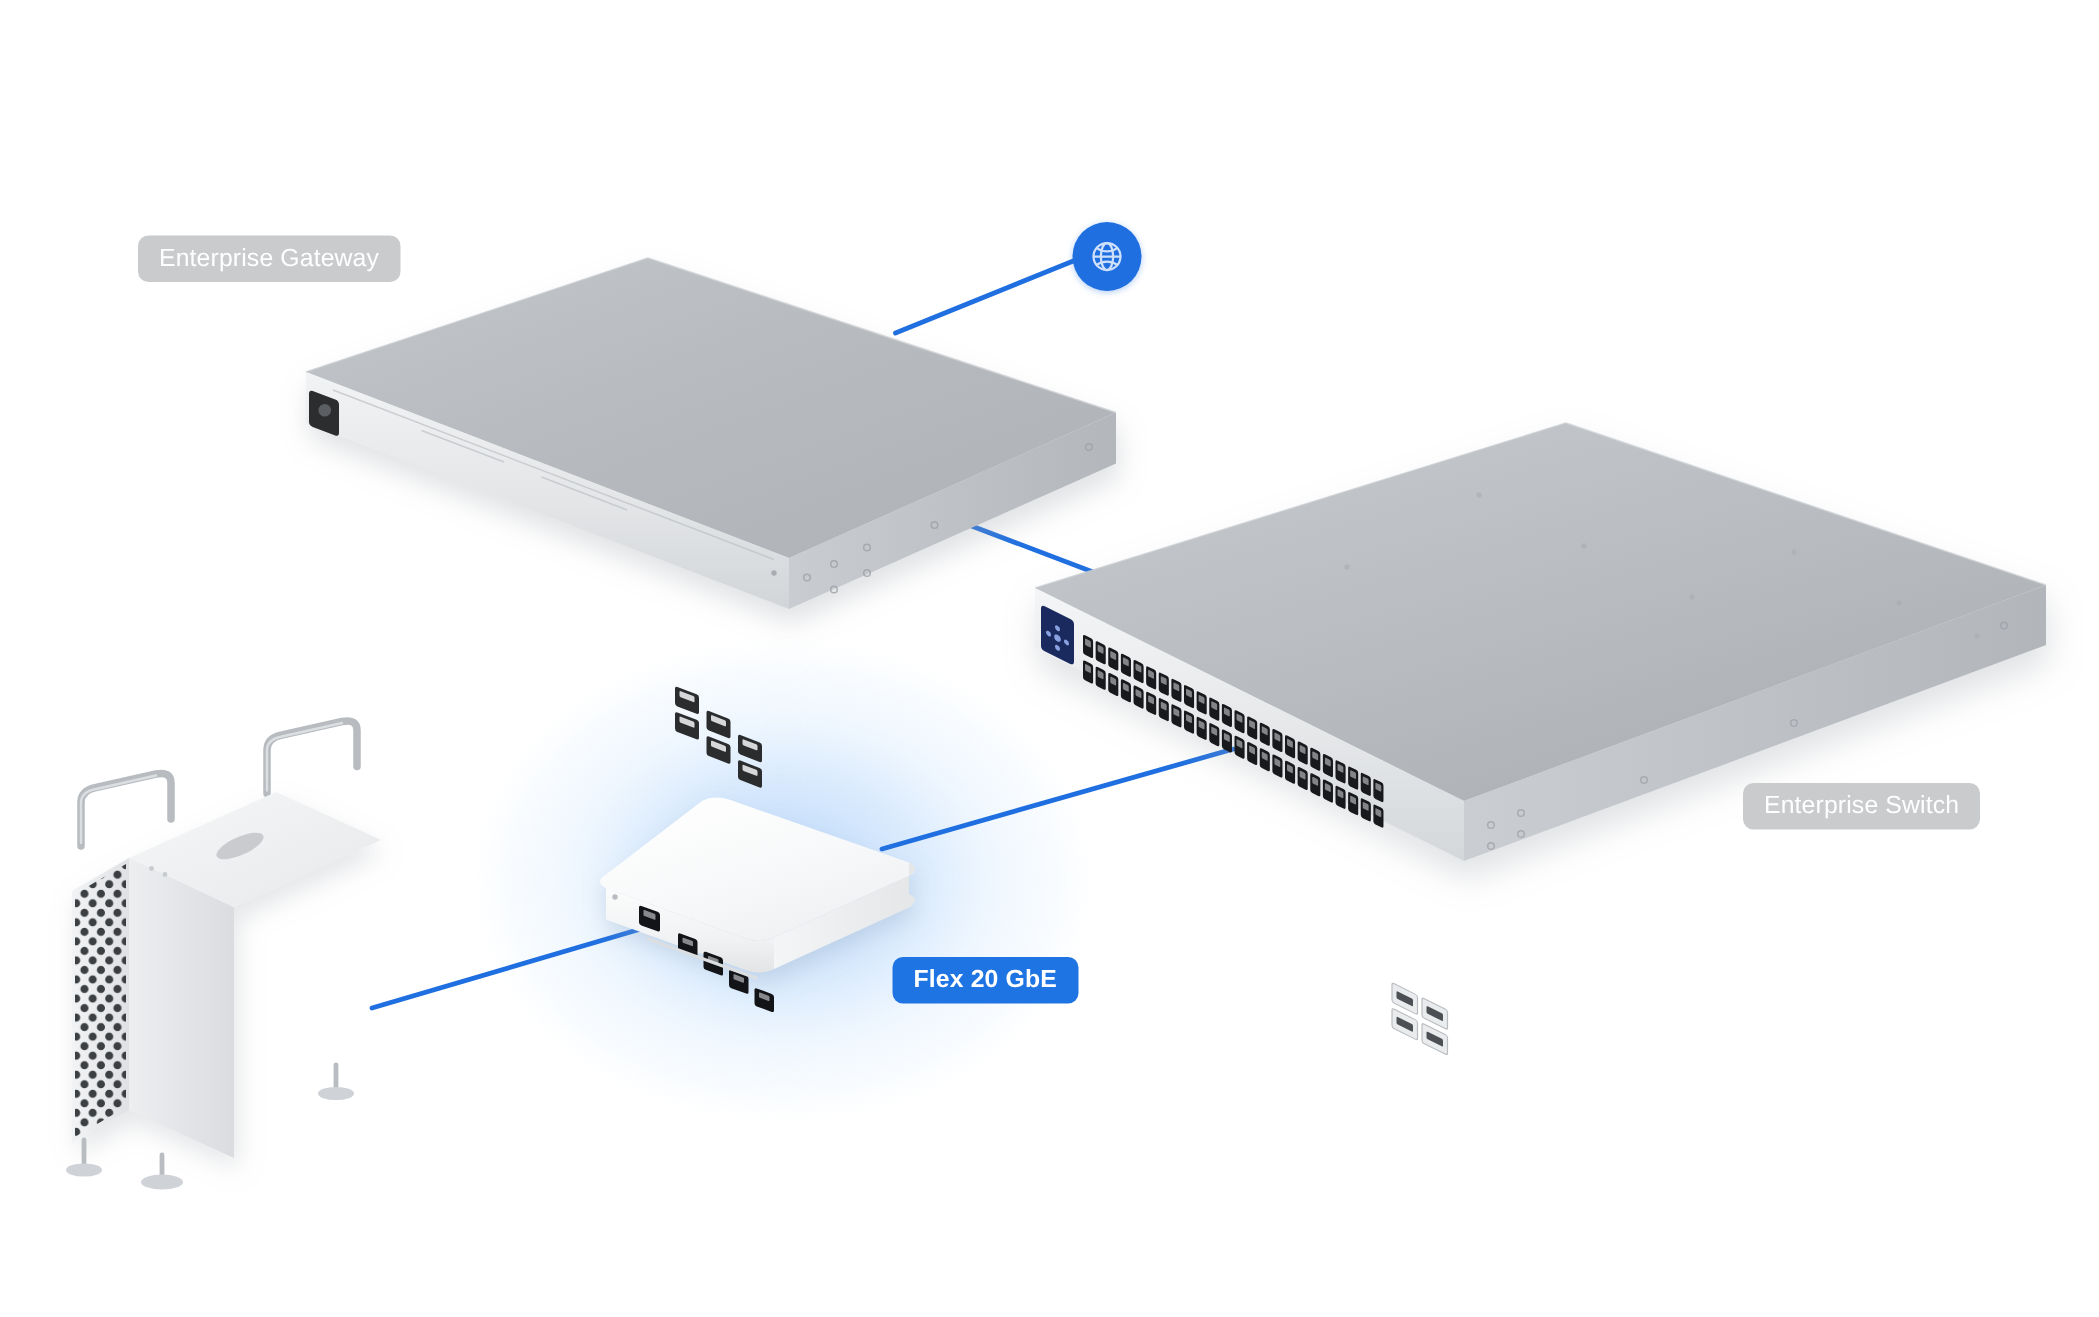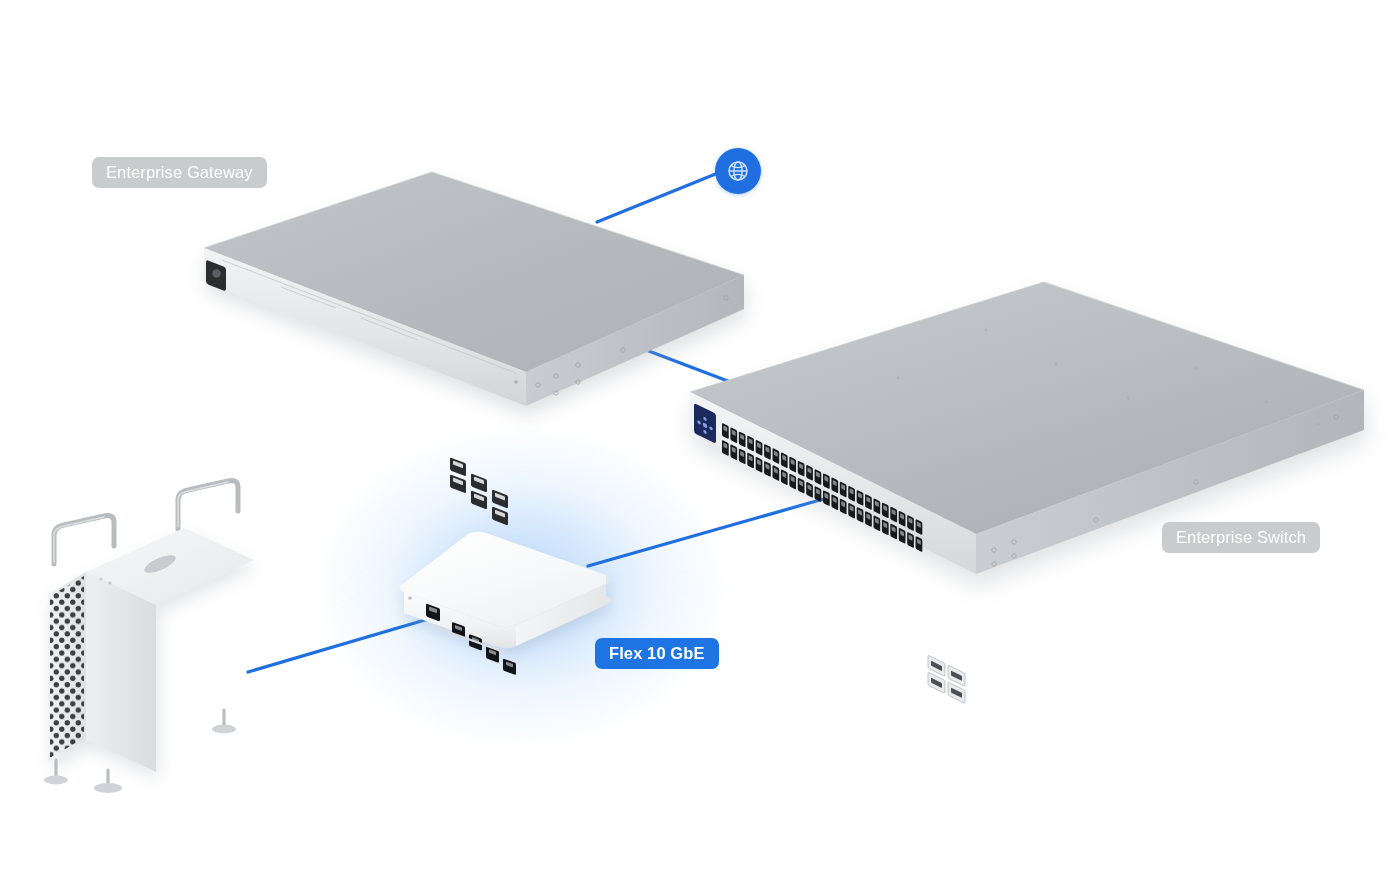--- a/index.html
+++ b/index.html
@@ -508,15 +508,15 @@
         <ellipse cx="82" cy="316" rx="14" ry="5" fill="#cfd2d6"></ellipse>
         <ellipse cx="198" cy="257" rx="12" ry="4.4" fill="#cfd2d6"></ellipse>
       </g>
 
       <polygon points="130,133 228,88 228,250 130,300" fill="#e9ebed" opacity="0"></polygon>
     </svg>
   </div>
 
   <div class="label muted" id="label-gateway">Enterprise Gateway</div>
   <div class="label muted" id="label-switch">Enterprise Switch</div>
-  <div class="label active" id="label-flex">Flex 10 GbE</div>
+  <div class="label active" id="label-flex">Flex 20 GbE</div>
 
 </div>
 
 </body></html>

